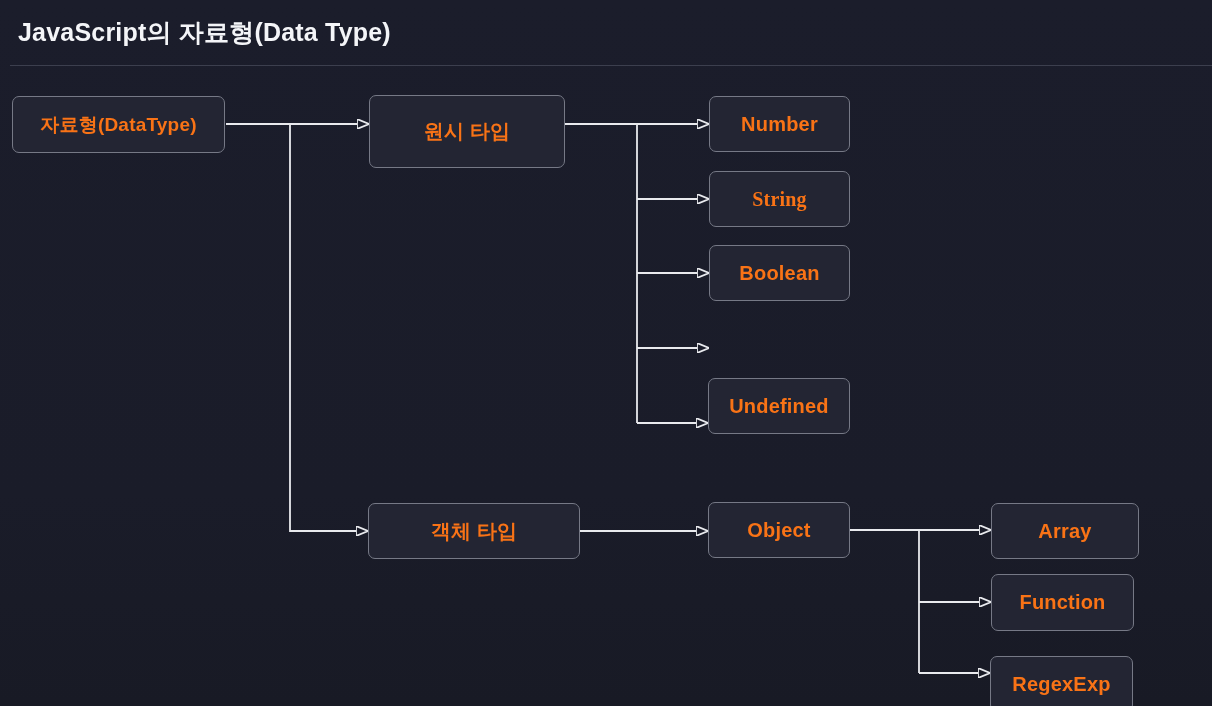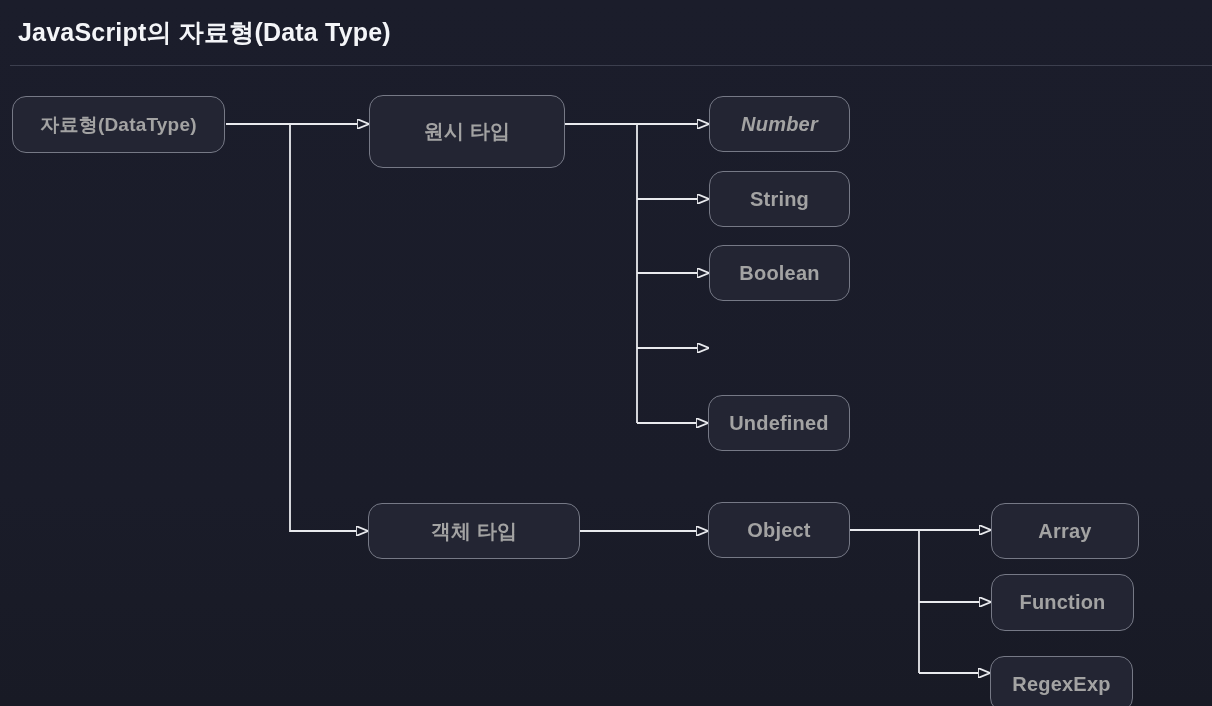--- a/index.html
+++ b/index.html
@@ -53,35 +53,35 @@
   }
 
   
   .node {
     position: absolute;
     display: flex;
     align-items: center;
     justify-content: center;
     background: #232533;
     border: 1.5px solid #767986;
-    border-radius: 14px;
-    color: #a3a3a3;
+    border-radius: 7px;
+    color: #f97316;
     font-size: 20px;
     font-weight: 700;
     letter-spacing: 0.2px;
     white-space: nowrap;
   }
 
   .n-datatype   { left: 12px;  top: 96px;  width: 213px; height: 57px; font-size: 19px; }
   .n-primitive  { left: 369px; top: 95px;  width: 196px; height: 73px; }
-  .n-number     { left: 709px; top: 96px;  width: 141px; height: 56px; font-style: italic; }
-  .n-string     { left: 709px; top: 171px; width: 141px; height: 56px; }
+  .n-number     { left: 709px; top: 96px;  width: 141px; height: 56px; }
+  .n-string     { left: 709px; top: 171px; width: 141px; height: 56px; font-family: Liberation Serif, serif; }
   .n-boolean    { left: 709px; top: 245px; width: 141px; height: 56px; }
   .n-null       { left: 709px; top: 320px; width: 141px; height: 56px; }
-  .n-undefined  { left: 708px; top: 395px; width: 142px; height: 56px; }
+  .n-undefined  { left: 708px; top: 378px; width: 142px; height: 56px; }
   .n-objecttype { left: 368px; top: 503px; width: 212px; height: 56px; }
   .n-object     { left: 708px; top: 502px; width: 142px; height: 56px; text-align: center; }
   .n-array      { left: 991px; top: 503px; width: 148px; height: 56px; }
   .n-function   { left: 991px; top: 574px; width: 143px; height: 57px; }
   .n-regexexp   { left: 990px; top: 645px; width: 143px; height: 56px; margin-top: 11px; }
 </style>
 </head>
 <body>
 
 <div class="stage">

